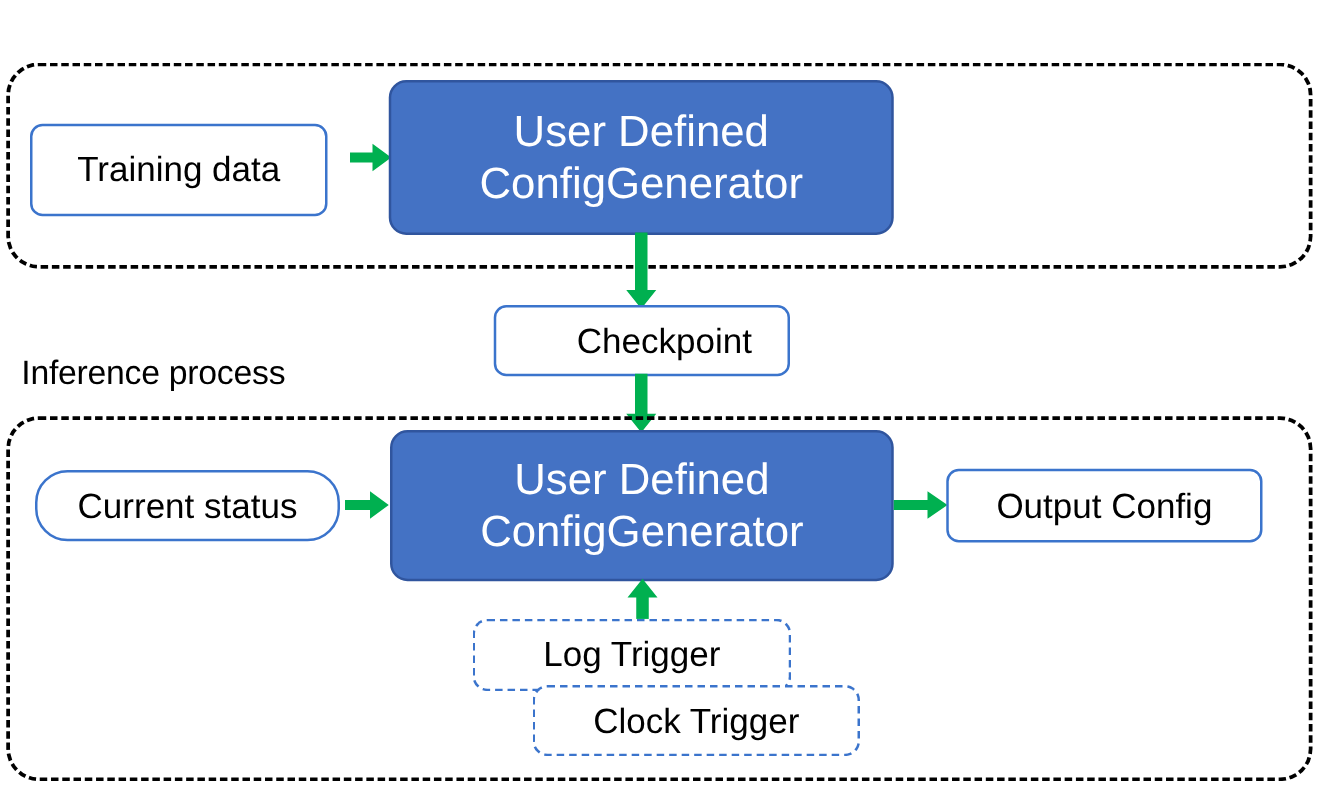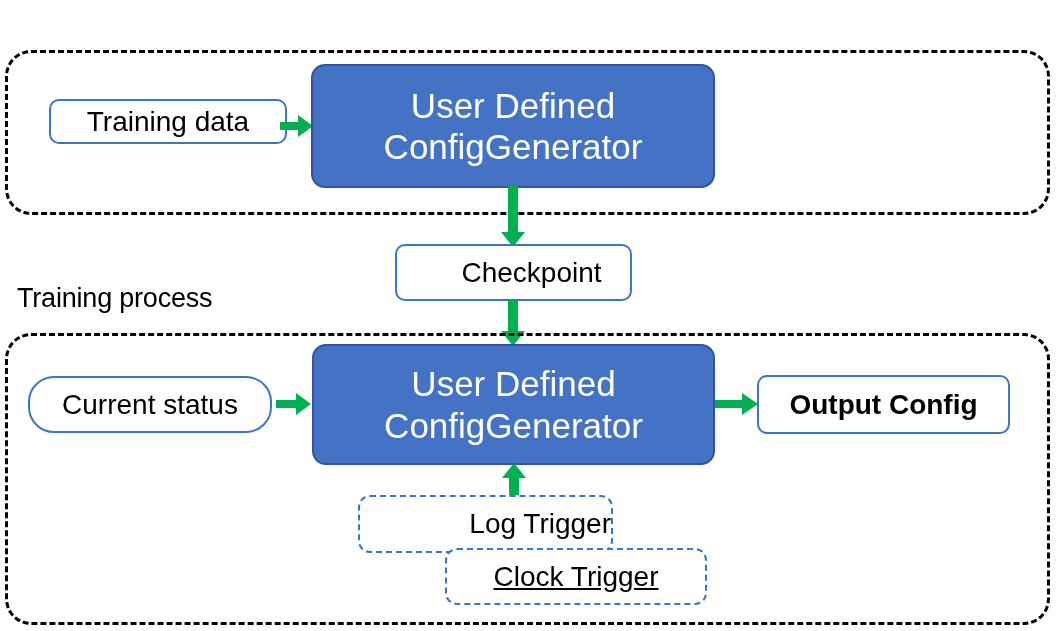--- a/index.html
+++ b/index.html
@@ -73,21 +73,21 @@
   }
 </style>
 </head>
 <body>
 
 <div id="canvas">
 
 
   <div class="group-box" style="left:5px; top:50px; width:1045px; height:165px;"></div>
 
-  <div class="node node-plain" style="left:49px; top:99px; width:238px; height:45px;">
+  <div class="node node-plain" style="left:24px; top:99px; width:238px; height:74px;">
     <span>Training data</span>
   </div>
 
   <div class="arrow" style="left:280px; top:113px;">
     <svg width="34" height="28" viewBox="0 0 34 28">
       <path d="M0 9 H18 V2 L33 13 L18 24 V17 H0 Z" fill="#00B050"></path>
     </svg>
   </div>
 
   <div class="node node-primary" style="left:311px; top:64px; width:404px; height:124px; flex-direction:column;">
@@ -104,21 +104,21 @@
   <div class="node node-plain" style="left:395px; top:244px; width:237px; height:57px;padding-left:36px;">
     <span>Checkpoint</span>
   </div>
 
   <div class="arrow" style="left:499px; top:299px;">
     <svg width="28" height="48" viewBox="0 0 28 48">
       <path d="M9 0 H19 V32 H26 L14 47 L2 32 H9 Z" fill="#00B050"></path>
     </svg>
   </div>
 
-  <div class="section-title" style="left:17px; top:285px;">Training process</div>
+  <div class="section-title" style="left:17px; top:285px;">Inference process</div>
 
   <div class="group-box" style="left:5px; top:333px; width:1045px; height:292px;"></div>
 
   <div class="node node-plain" style="left:28px; top:376px; width:244px; height:57px;border-radius:26px;">
     <span>Current status</span>
   </div>
 
   <div class="arrow" style="left:276px; top:391px;">
     <svg width="36" height="28" viewBox="0 0 36 28">
       <path d="M0 9 H20 V2 L35 13 L20 24 V17 H0 Z" fill="#00B050"></path>
@@ -129,31 +129,31 @@
     <span>User Defined</span>
     <span>ConfigGenerator</span>
   </div>
 
   <div class="arrow" style="left:715px; top:391px;">
     <svg width="44" height="28" viewBox="0 0 44 28">
       <path d="M0 9 H27 V2 L43 13 L27 24 V17 H0 Z" fill="#00B050"></path>
     </svg>
   </div>
 
-  <div class="node node-plain" style="left:757px; top:375px; width:253px; height:59px;font-weight:bold;">
+  <div class="node node-plain" style="left:757px; top:375px; width:253px; height:59px;">
     <span>Output Config</span>
   </div>
 
   <div class="arrow" style="left:500px; top:463px;">
     <svg width="28" height="38" viewBox="0 0 28 38">
       <path d="M14 0 L26 15 H19 V37 H9 V15 H2 Z" fill="#00B050"></path>
     </svg>
   </div>
 
-  <div class="node node-dashed" style="left:358px; top:495px; width:255px; height:58px;justify-content:flex-end;">
+  <div class="node node-dashed" style="left:378px; top:495px; width:255px; height:58px;">
     <span>Log Trigger</span>
   </div>
 
-  <div class="node node-dashed" style="left:445px; top:548px; width:262px; height:57px;text-decoration:underline;">
+  <div class="node node-dashed" style="left:426px; top:548px; width:262px; height:57px;">
     <span>Clock Trigger</span>
   </div>
 
 </div>
 
 </body></html>

